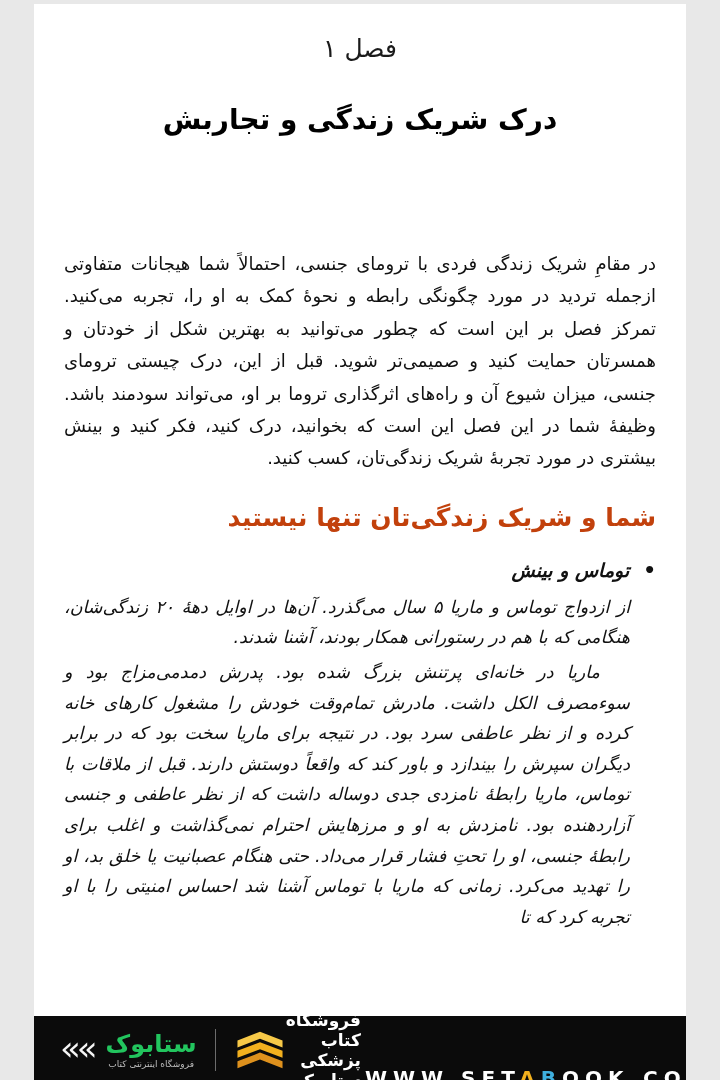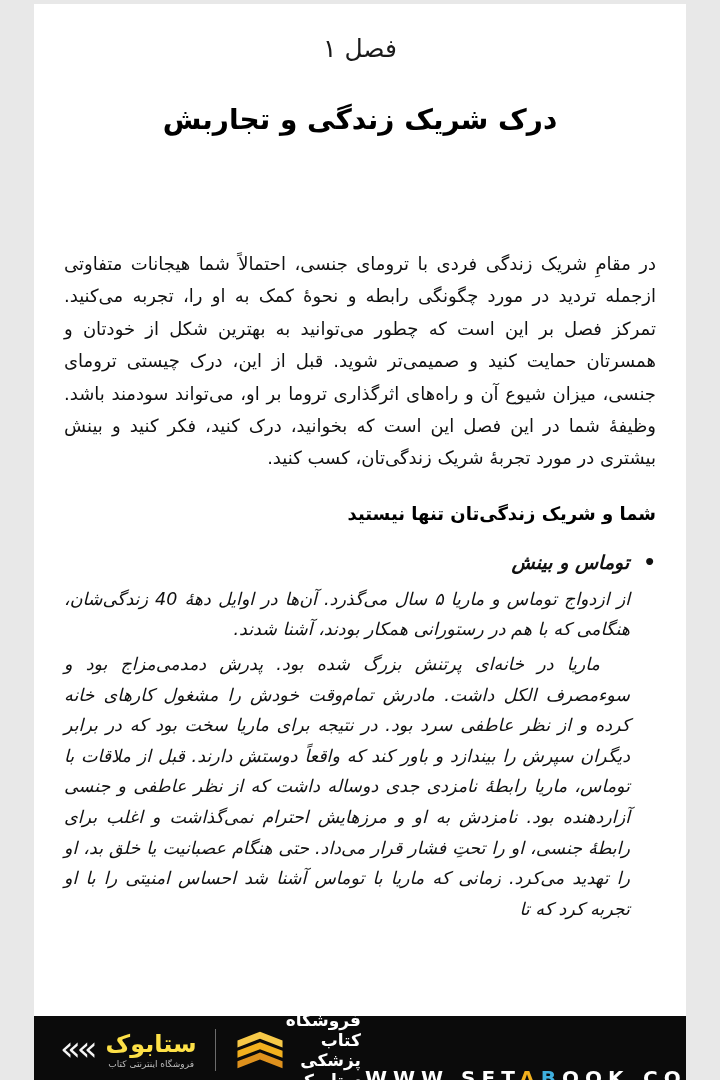--- a/index.html
+++ b/index.html
@@ -32,23 +32,23 @@
   .intro {
     margin-top:112px;
     font-size:18px;
     line-height:1.8;
     text-align:justify;
     text-align-last:right;
   }
 
   .section-heading {
     margin-top:28px;
-    font-size:18px;
+    font-size:25px;
     font-weight:bold;
-    color:#000000;
+    color:#c2410c;
     text-align:right;
   }
   .section-intro {
     margin-top:8px;
     font-size:18px;
     line-height:1.8;
     text-align:justify;
     text-align-last:right;
   }
 
@@ -89,21 +89,21 @@
   }
   .logo-group { display:flex; align-items:center; gap:12px; }
   .logo-chevrons {
     color:#f5f5f5;
     font-size:34px;
     line-height:1;
     letter-spacing:-4px;
     transform:translateY(-2px);
   }
   .logo-word { display:flex; flex-direction:column; align-items:center; direction:rtl; }
-  .logo-brand { color:#fde047; font-size:24px; font-weight:bold; line-height:1.1; }
+  .logo-brand { color:#22c55e; font-size:24px; font-weight:bold; line-height:1.1; }
   .logo-subtitle { color:#bdbdbd; font-size:9px; margin-top:2px; white-space:nowrap; }
   .logo-divider { width:1px; height:42px; background:rgba(255,255,255,0.4); margin:0 6px; }
   .logo-icon { width:52px; height:44px; }
 
   .footer-right {
     margin-left:auto;
     display:flex;
     flex-direction:row;
     align-items:flex-end;
     gap:4px;
@@ -140,21 +140,21 @@
 
     <h2 class="section-heading">شما و شریک زندگی‌تان تنها نیستید</h2>
 
 
     <div class="story-title-row">
       <span class="bullet">•</span>
       <span>توماس و بینش</span>
     </div>
 
     <div class="story">
-      <p>از ازدواج توماس و ماریا ۵ سال می‌گذرد. آن‌ها در اوایل دههٔ 40 زندگی‌شان، هنگامی که با هم در رستورانی همکار بودند، آشنا شدند.</p>
+      <p>از ازدواج توماس و ماریا ۵ سال می‌گذرد. آن‌ها در اوایل دههٔ ۲۰ زندگی‌شان، هنگامی که با هم در رستورانی همکار بودند، آشنا شدند.</p>
       <p class="indented">ماریا در خانه‌ای پرتنش بزرگ شده بود. پدرش دمدمی‌مزاج بود و سوءمصرف الکل داشت. مادرش تمام‌وقت خودش را مشغول کارهای خانه کرده و از نظر عاطفی سرد بود. در نتیجه برای ماریا سخت بود که در برابر دیگران سپرش را بیندازد و باور کند که واقعاً دوستش دارند. قبل از ملاقات با توماس، ماریا رابطهٔ نامزدی جدی دوساله داشت که از نظر عاطفی و جنسی آزاردهنده بود. نامزدش به او و مرزهایش احترام نمی‌گذاشت و اغلب برای رابطهٔ جنسی، او را تحتِ فشار قرار می‌داد. حتی هنگام عصبانیت یا خلق بد، او را تهدید می‌کرد. زمانی که ماریا با توماس آشنا شد احساس امنیتی را با او تجربه کرد که تا</p>
     </div>
 
   </div>
 
   <div class="footer">
 
     <div class="logo-group">
       <span class="logo-chevrons">««</span>
       <span class="logo-word">

